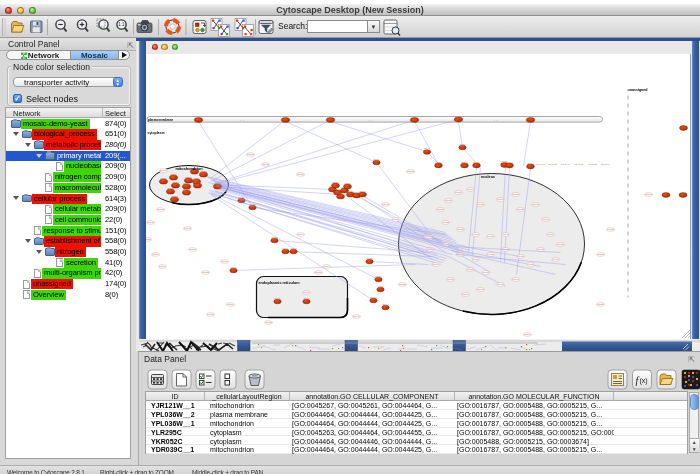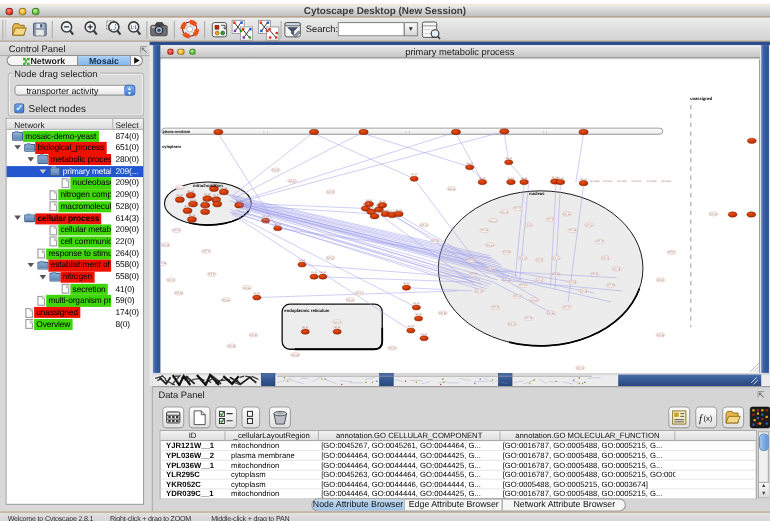--- a/index.html
+++ b/index.html
@@ -209,21 +209,21 @@
           <line x1="5" y1="1.5" x2="2" y2="6" stroke="#2a9b2a" stroke-width="0.8"></line>
           <rect x="1" y="0.5" width="2.4" height="2.4" fill="#35b335"></rect>
           <rect x="4.6" y="0.5" width="2.4" height="2.4" fill="#35b335"></rect>
           <rect x="1" y="5" width="2.4" height="2.4" fill="#35b335"></rect>
           <rect x="4.6" y="5" width="2.4" height="2.4" fill="#35b335"></rect>
         </svg><span style="margin-left:10px;">Network</span></div>
     <div id="tabmos">Mosaic</div>
     <div style="position:absolute;right:2px;top:0px;width:0;height:0;border-top:3.5px solid transparent;border-bottom:3.5px solid transparent;border-left:5.5px solid #111;margin-top:1.5px;"></div>
   </div>
   <div id="groupbox" class="abs"></div>
-  <div id="grouplab" class="abs">Node drag selection</div>
+  <div id="grouplab" class="abs">Node color selection</div>
   <div id="combo" class="abs">transporter activity</div>
   <div id="combobtn" class="abs">
       <span class="ar" style="top:0.5px;">▲</span>
       <span class="ar" style="top:5px;">▼</span>
     </div>
   <div id="checkbox" class="abs">✓</div>
   <div id="checklab" class="abs">Select nodes</div>
 
   <div id="tree" class="abs">
     <div id="treehead">
@@ -240,21 +240,21 @@
     <div class="trow" style="top:21.2px;">
           <span class="arrow" style="left:12px;border-top-color:#555;"></span>
           <span class="folder" style="left:21px;"></span>
           <span class="tlab red" style="left:31px;max-width:69px;">biological_process</span>
           <span class="tnum" style="color:#000;">651(0)</span>
         </div>
     <div class="trow" style="top:31.9px;">
           <span class="arrow" style="left:24px;border-top-color:#555;"></span>
           <span class="folder" style="left:33px;"></span>
           <span class="tlab red" style="left:43px;max-width:57px;">metabolic process</span>
-          <span class="tnum" style="color:#000;">280(0)</span>
+          <span class="tnum" style="color:#000;font-style:italic;">280(0)</span>
         </div>
     <div class="trow selrow" style="top:42.599999999999994px;">
           <span class="arrow" style="left:35px;border-top-color:#ccc;"></span>
           <span class="folder" style="left:44px;"></span>
           <span class="tlab" style="left:54px;max-width:46px;">primary metabo</span>
           <span class="tnum" style="color:#fff;">209(...</span>
         </div>
     <div class="trow" style="top:53.3px;">
           <span class="ficon" style="left:55px;"></span>
           <span class="tlab green" style="left:63px;max-width:37px;">nucleobase-</span>
@@ -266,37 +266,37 @@
           <span class="tnum" style="color:#000;">209(0)</span>
         </div>
     <div class="trow" style="top:74.7px;">
           <span class="ficon" style="left:44px;"></span>
           <span class="tlab green" style="left:52px;max-width:48px;">macromolecule</span>
           <span class="tnum" style="color:#000;">528(0)</span>
         </div>
     <div class="trow" style="top:85.4px;">
           <span class="arrow" style="left:12px;border-top-color:#555;"></span>
           <span class="folder" style="left:21px;"></span>
-          <span class="tlab red" style="left:31px;max-width:69px;font-weight:bold;">cellular process</span>
+          <span class="tlab red" style="left:31px;max-width:69px;">cellular process</span>
           <span class="tnum" style="color:#000;">614(3)</span>
         </div>
     <div class="trow" style="top:96.10000000000001px;">
           <span class="ficon" style="left:44px;"></span>
           <span class="tlab green" style="left:52px;max-width:48px;">cellular metabo</span>
           <span class="tnum" style="color:#000;">209(0)</span>
         </div>
     <div class="trow" style="top:106.80000000000001px;">
           <span class="ficon" style="left:44px;"></span>
           <span class="tlab green" style="left:52px;max-width:48px;">cell communicat</span>
           <span class="tnum" style="color:#000;">22(0)</span>
         </div>
     <div class="trow" style="top:117.50000000000001px;">
           <span class="ficon" style="left:33px;"></span>
           <span class="tlab green" style="left:41px;max-width:59px;">response to stimul</span>
-          <span class="tnum" style="color:#000;">264(0)</span>
+          <span class="tnum" style="color:#000;">151(0)</span>
         </div>
     <div class="trow" style="top:128.20000000000002px;">
           <span class="arrow" style="left:24px;border-top-color:#555;"></span>
           <span class="folder" style="left:33px;"></span>
           <span class="tlab red" style="left:43px;max-width:57px;">establishment of lo</span>
           <span class="tnum" style="color:#000;">558(0)</span>
         </div>
     <div class="trow" style="top:138.9px;">
           <span class="arrow" style="left:35px;border-top-color:#555;"></span>
           <span class="folder" style="left:44px;"></span>
@@ -304,42 +304,39 @@
           <span class="tnum" style="color:#000;">558(0)</span>
         </div>
     <div class="trow" style="top:149.6px;">
           <span class="ficon" style="left:55px;"></span>
           <span class="tlab green" style="left:63px;max-width:37px;">secretion</span>
           <span class="tnum" style="color:#000;">41(0)</span>
         </div>
     <div class="trow" style="top:160.29999999999998px;">
           <span class="ficon" style="left:33px;"></span>
           <span class="tlab green" style="left:41px;max-width:59px;">multi-organism pro</span>
-          <span class="tnum" style="color:#000;">59(0)</span>
+          <span class="tnum" style="color:#000;">42(0)</span>
         </div>
     <div class="trow" style="top:170.99999999999997px;">
           <span class="ficon" style="left:22px;"></span>
           <span class="tlab red" style="left:30px;max-width:70px;">unassigned</span>
           <span class="tnum" style="color:#000;">174(0)</span>
         </div>
     <div class="trow" style="top:181.69999999999996px;">
           <span class="ficon" style="left:22px;"></span>
           <span class="tlab green" style="left:30px;max-width:70px;">Overview</span>
           <span class="tnum" style="color:#000;">8(0)</span>
         </div>
       </div>
   </div>
 
   <div id="mdi" class="abs"></div>
   <div id="mditop" class="abs"></div>
   <div id="bluebarL" class="abs"></div>
   <div id="bluebarR" class="abs"></div>
-  <div id="iwtitle" class="abs">
-      <div class="t">primary metabolic process</div>
-    </div>
   <div class="ilight" style="left:151.5px; background:radial-gradient(circle at 35% 30%,#ff9a8a,#ee3b2f 60%,#b81d12);"></div>
   <div class="ilight" style="left:161px; background:radial-gradient(circle at 35% 30%,#ffe9a8,#f5b928 60%,#c78a10);"></div>
   <div class="ilight" style="left:171.5px; background:radial-gradient(circle at 35% 30%,#c5f5a5,#5fc93c 60%,#3d9421);"></div>
   <div id="canvas" class="abs"><svg width="545" height="285" viewBox="0 0 545 285">
 <defs>
 <radialGradient id="nodeg" cx="0.4" cy="0.35" r="0.8">
 <stop offset="0" stop-color="#e85018"></stop>
             <stop offset="0.5" stop-color="#cc3705"></stop>
             <stop offset="1" stop-color="#992600"></stop>
 </radialGradient>
@@ -852,25 +849,20 @@
           <span class="dtd" style="left:146px;width:162px;">[GO:0044464, GO:0044444, GO:0044425, G...</span>
           <span class="dtd" style="left:311px;width:157px;">[GO:0016787, GO:0005488, GO:0005215, G...</span>
         </div>
       </div>
   </div>
   <div id="dscroll" class="abs">
       <div id="dthumb"></div>
     <div style="position:absolute;bottom:0px;left:0.5px;width:8.5px;height:14px;background:linear-gradient(#fafafa,#dcdcdc);border-top:1px solid #aaa;font-size:5px;color:#444;text-align:center;line-height:7px;">▲<br>▼</div>
   </div>
 
-  <div id="btabs" class="abs">
-    <div class="btab" style="left:0;width:84px;background:linear-gradient(#c2daf2,#9ec4e8);border-right:1px solid #9a9a9a;border-radius:6px 0 0 6px;">Node Attribute Browser</div>
-    <div class="btab" style="left:85px;width:88px;border-right:1px solid #9a9a9a;">Edge Attribute Browser</div>
-    <div class="btab" style="left:174px;width:110px;">Network Attribute Browser</div>
-  </div>
 
   <div id="status" class="abs">
     <span style="left:7px;">Welcome to Cytoscape 2.8.1</span>
     <span style="left:100px;">Right-click + drag to ZOOM</span>
     <span style="left:192px;">Middle-click + drag to PAN</span>
   </div>
 
 </div>
 
 </body></html>

